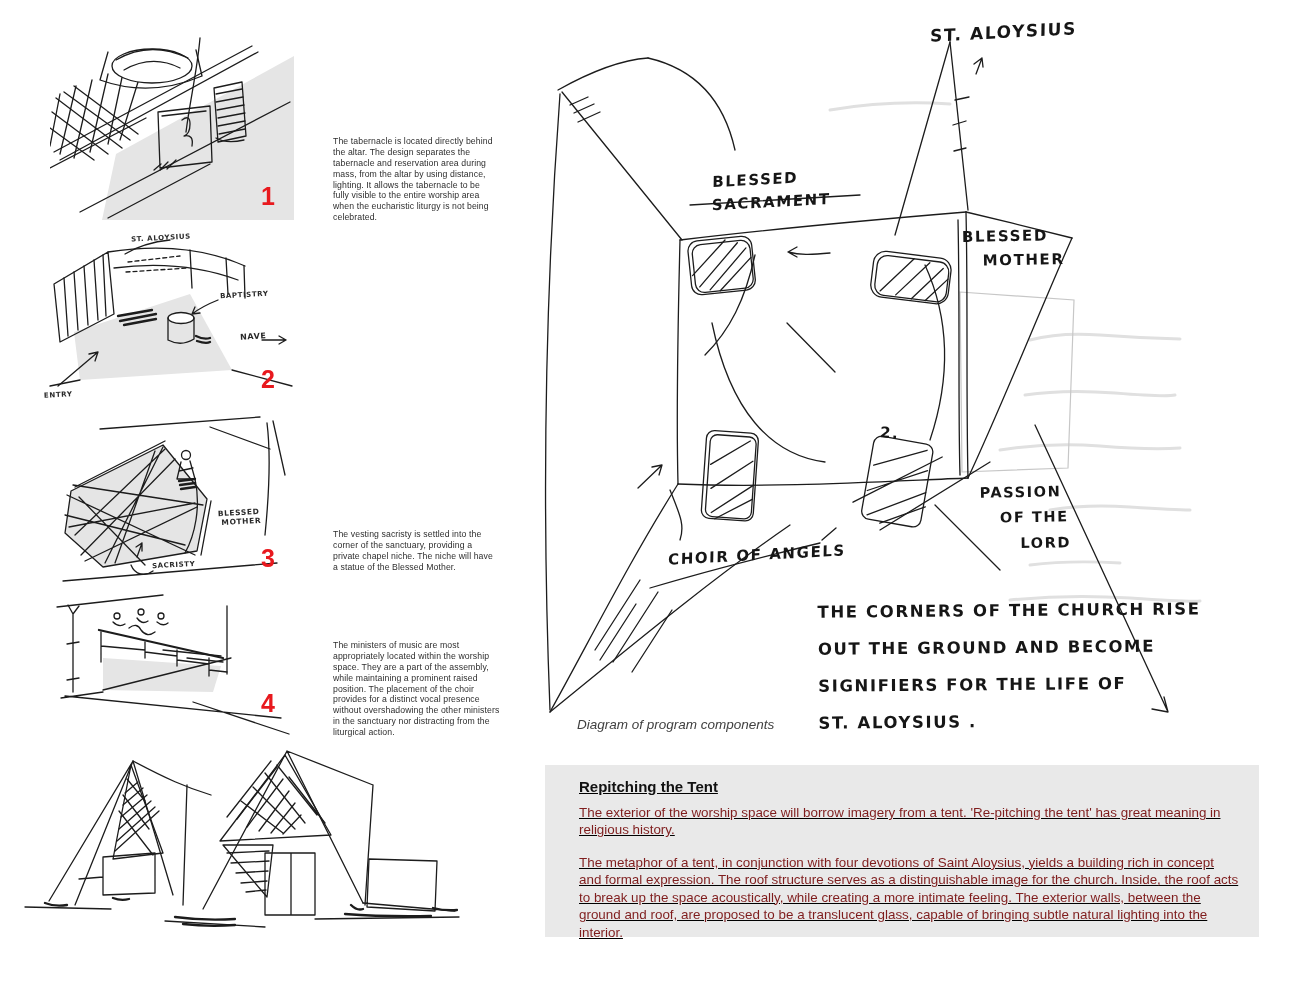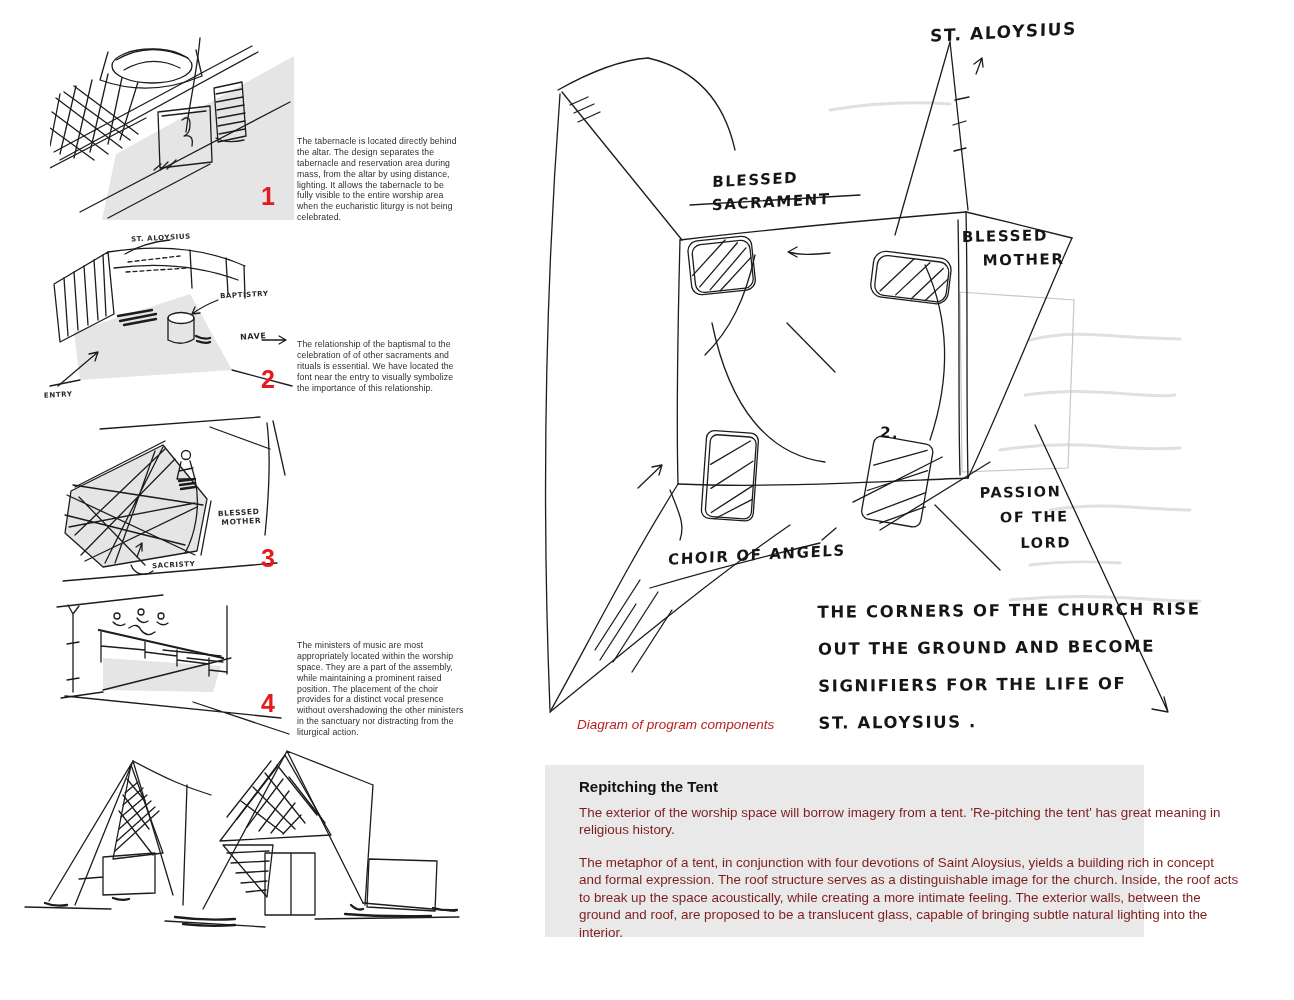--- a/index.html
+++ b/index.html
@@ -3,38 +3,38 @@
 <meta charset="utf-8">
 <style>
   html,body { margin:0; padding:0; background:#ffffff; }
   .page {
     position:relative; width:1294px; height:1000px; background:#ffffff;
     font-family:"Liberation Sans", sans-serif; overflow:hidden;
   }
   .abs { position:absolute; }
   
   .blurb {
-    font-size:8.7px; line-height:1.25; color:#2e2e2e; letter-spacing:0.1px;
+    font-size:8.7px; line-height:1.25; color:#2e2e2e; letter-spacing:0.1px;margin-left:36px;
   }
   .rednum {
     font-weight:700; font-size:25px; color:#e8191e; line-height:1;
   }
   
   .hand {
     font-family:"DejaVu Sans", sans-serif; font-weight:700; color:#161616;
     letter-spacing:1.6px; transform:rotate(-3deg) skewX(-4deg);
   }
   .hand-sm {
     font-family:"DejaVu Sans", sans-serif; font-weight:700; color:#2a2a2a;
     font-size:7px; letter-spacing:0.6px; transform:rotate(-3deg);
   }
   .pre { white-space:pre; }
-  .caption { font-style:italic; font-size:13.5px; color:#b91c1c; }
+  .caption { font-style:italic; font-size:13.5px; color:#404040; }
   .panel {
-    background:#e9e9e9; width:599px; padding:13px 32px 16px 34px; box-sizing:border-box;
+    background:#e9e9e9; width:714px; padding:13px 32px 16px 34px; box-sizing:border-box;text-decoration:underline;
   }
   .panel h2 { margin:0 0 9px 0; font-size:15px; color:#111; }
   .panel p  { margin:0 0 15px 0; font-size:13.4px; line-height:1.3; color:#7f1d1d; }
   .panel p:last-child { margin-bottom:16px; }
   
   svg .ink  { stroke:#1c1c1c; fill:none; stroke-width:1.3; stroke-linecap:round; stroke-linejoin:round; }
   svg .ink2 { stroke:#1c1c1c; fill:none; stroke-width:2.3; stroke-linecap:round; }
   svg .fillg{ fill:#e5e5e5; stroke:none; }
   svg .faint{ stroke:#c7c7c7; fill:none; stroke-width:1.2; }
   svg .ghost{ stroke:#e0e0e0; fill:none; stroke-width:3; stroke-linecap:round; }
@@ -91,21 +91,20 @@
     <g class="ink2">
       <path d="M78,88 l34,-6 M80,93 l36,-7 M84,97 l32,-6"></path>
       <path d="M156,108 q8,4 14,2 M157,113 q9,3 13,1"></path>
     </g>
   </svg>
   <div class="abs hand-sm" style="left:131px;top:234px">ST. ALOYSIUS</div>
   <div class="abs hand-sm" style="left:220px;top:291px">BAPTISTRY</div>
   <div class="abs hand-sm" style="left:240px;top:332px;font-size:8px">NAVE</div>
   <div class="abs hand-sm" style="left:44px;top:391px">ENTRY</div>
   <div class="abs rednum" style="left:261px;top:367px">2</div>
-  <div class="abs blurb" style="left:297px;top:339px;width:160px">The relationship of the baptismal to the celebration of of other sacraments and rituals is essential.  We have located the font near the entry to visually symbolize the importance of this relationship.</div>
 
   <svg class="abs" style="left:45px;top:415px" width="250" height="200" viewBox="0 0 250 200">
     <polygon class="fillg" points="26,76 118,30 162,84 152,136 58,152 20,118"></polygon>
     <g class="ink">
       <path d="M26,76 L118,30 L162,84 L152,136 L58,152 L20,118 Z"></path>
       <path d="M22,80 L150,140 M28,70 L158,90 M30,120 L120,34 M60,148 L118,32 M24,112 L150,88 M40,146 L152,92 M20,100 L140,130 M34,82 L100,150 M110,36 L70,148 M130,44 L36,140"></path>
       <path d="M30,72 L120,26 M166,86 L156,140"></path>
       <circle cx="141" cy="40" r="4.5"></circle>
       <path d="M136,47 L132,64 L150,64 L145,46 M134,56 l14,-3"></path>
       <path d="M150,64 C156,92 150,120 140,138"></path>
@@ -115,20 +114,21 @@
       <path d="M222,8 C226,40 224,80 220,120"></path>
     </g>
     <g class="ink2">
         <path d="M134,66 l16,-2 M135,70 l15,-2 M136,74 l14,-2"></path>
       </g>
   </svg>
   <div class="abs hand-sm pre" style="left:218px;top:508px;font-size:7.5px">BLESSED
  MOTHER</div>
   <div class="abs hand-sm" style="left:152px;top:561px">SACRISTY</div>
   <div class="abs rednum" style="left:261px;top:546px">3</div>
+  <div class="abs blurb" style="left:297px;top:529px;width:160px">The vesting sacristy is settled into the corner of the sanctuary, providing a private chapel niche.  The niche will have a statue of the Blessed Mother.</div>
 
   <svg class="abs" style="left:45px;top:600px" width="250" height="140" viewBox="0 0 250 140">
     <polygon class="fillg" points="58,58 176,66 168,92 58,90"></polygon>
     <g class="ink">
       <path d="M28,14 l-5,-9 M28,14 l6,-8 M28,14 L28,92"></path>
       <path d="M22,44 l12,-2 M22,80 l12,-2"></path>
       <path d="M56,32 L56,62 M56,46 L100,50 M100,42 L100,58 M100,52 L132,56 M132,50 L132,66 M132,60 L164,64 M164,58 L164,76 M164,70 L182,72"></path>
       <path d="M118,50 L176,56 M142,58 L178,62"></path>
       <path d="M182,6 L182,74"></path>
       <circle cx="72" cy="16" r="3"></circle>

